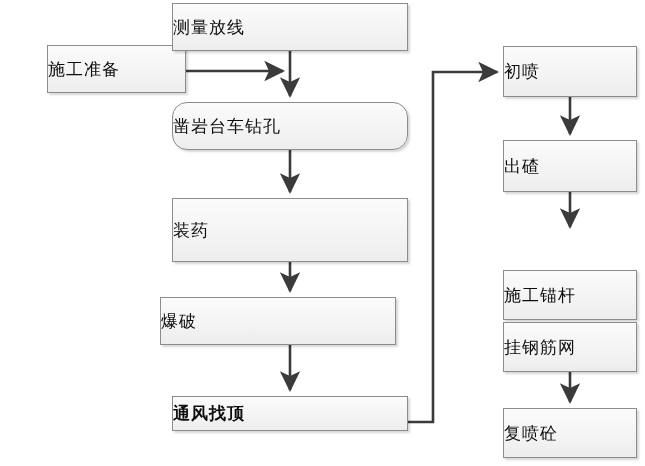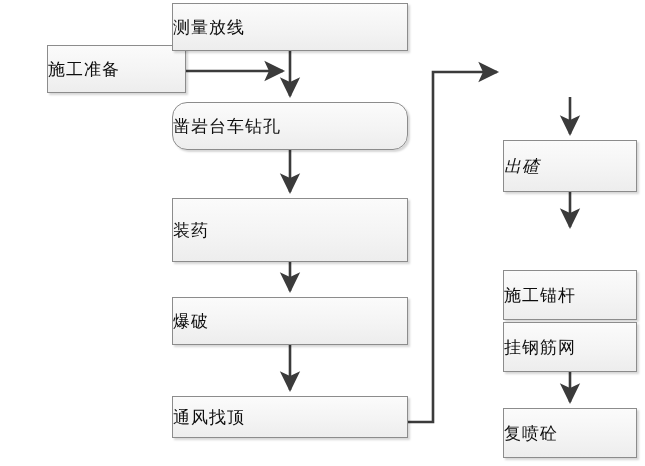--- a/index.html
+++ b/index.html
@@ -105,30 +105,33 @@
   </div>
 
   <div class="node" style="left:172px; top:102px; width:236px; height:48px;border-radius:15px;">
     <span class="label">凿岩台车钻孔</span>
   </div>
 
   <div class="node" style="left:172px; top:198px; width:236px; height:64px;">
     <span class="label">装药</span>
   </div>
 
-  <div class="node" style="left:172px; top:297px; width:236px; height:48px;">
+  <div class="node" style="left:160px; top:297px; width:236px; height:48px;">
     <span class="label">爆破</span>
   </div>
 
-  <div class="node" style="left:172px; top:396px; width:236px; height:42px;">
+  <div class="node" style="left:172px; top:396px; width:236px; height:35px;font-weight:bold;">
     <span class="label">通风找顶</span>
   </div>
 
+  <div class="node" style="left:503px; top:46px;  width:134px; height:51px;">
+    <span class="label">初喷</span>
+  </div>
 
-  <div class="node" style="left:503px; top:140px; width:134px; height:52px;font-style:italic;">
+  <div class="node" style="left:503px; top:140px; width:134px; height:52px;">
     <span class="label">出碴</span>
   </div>
 
   <div class="node" style="left:503px; top:233px; width:134px; height:50px;margin-top:37px;">
     <span class="label">施工锚杆</span>
   </div>
 
   <div class="node" style="left:503px; top:322px; width:134px; height:50px;">
     <span class="label">挂钢筋网</span>
   </div>

